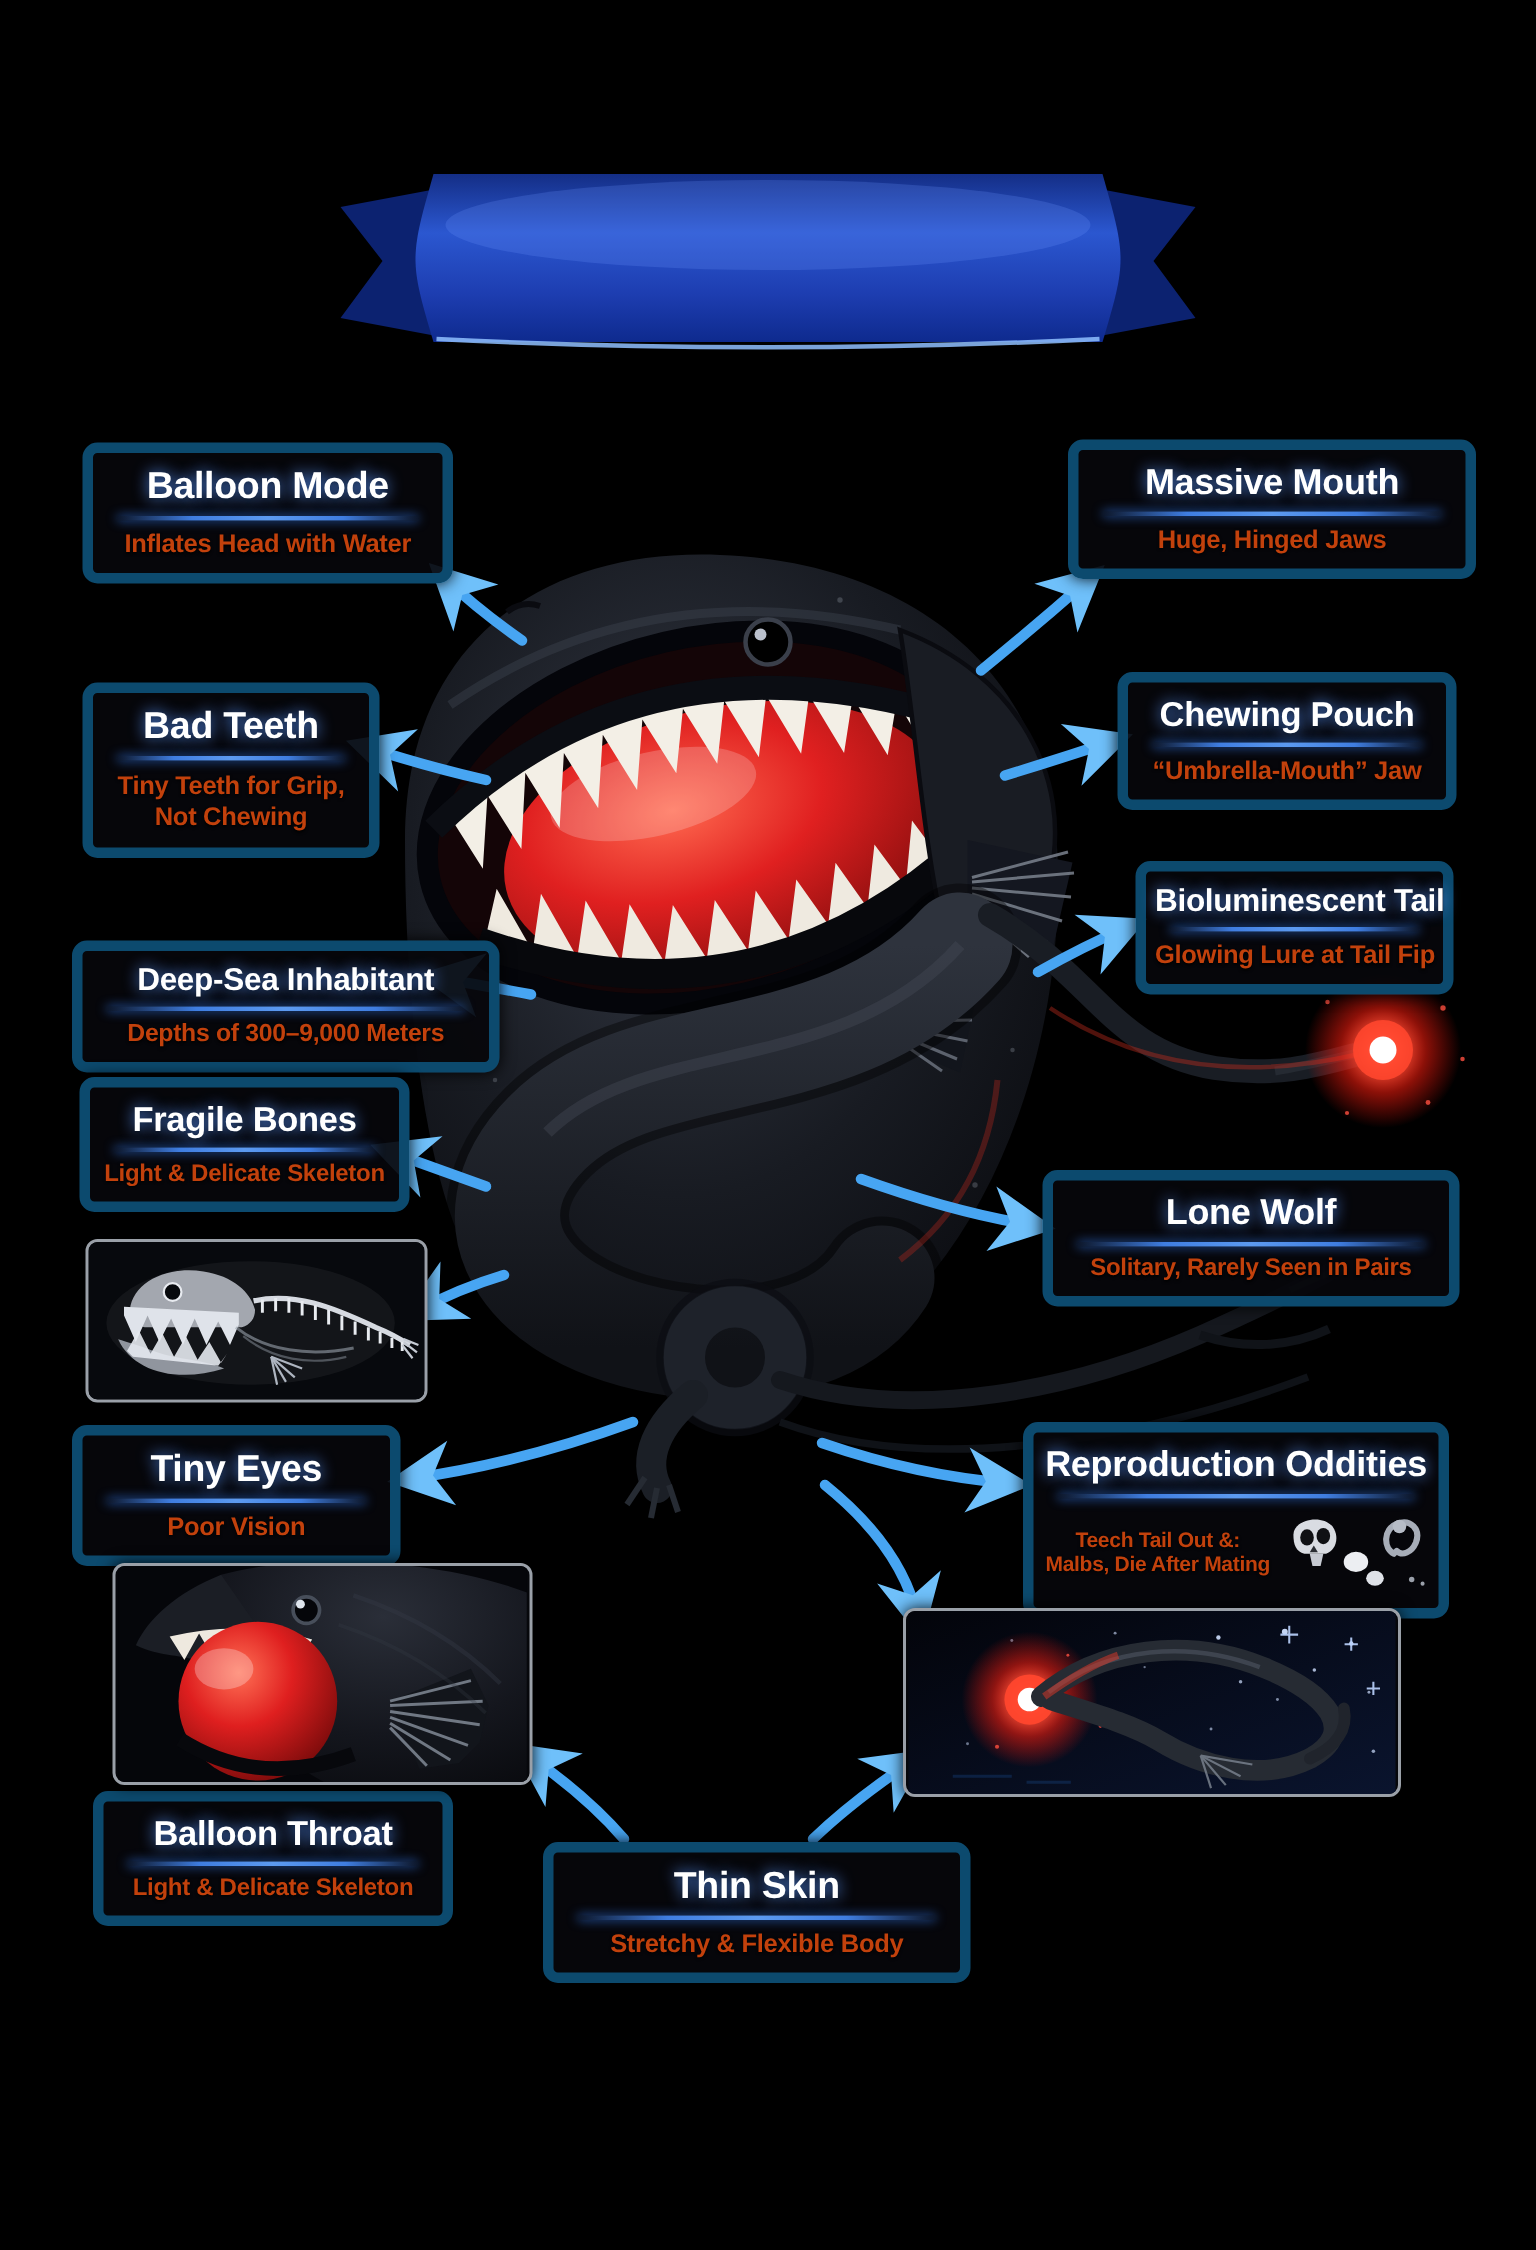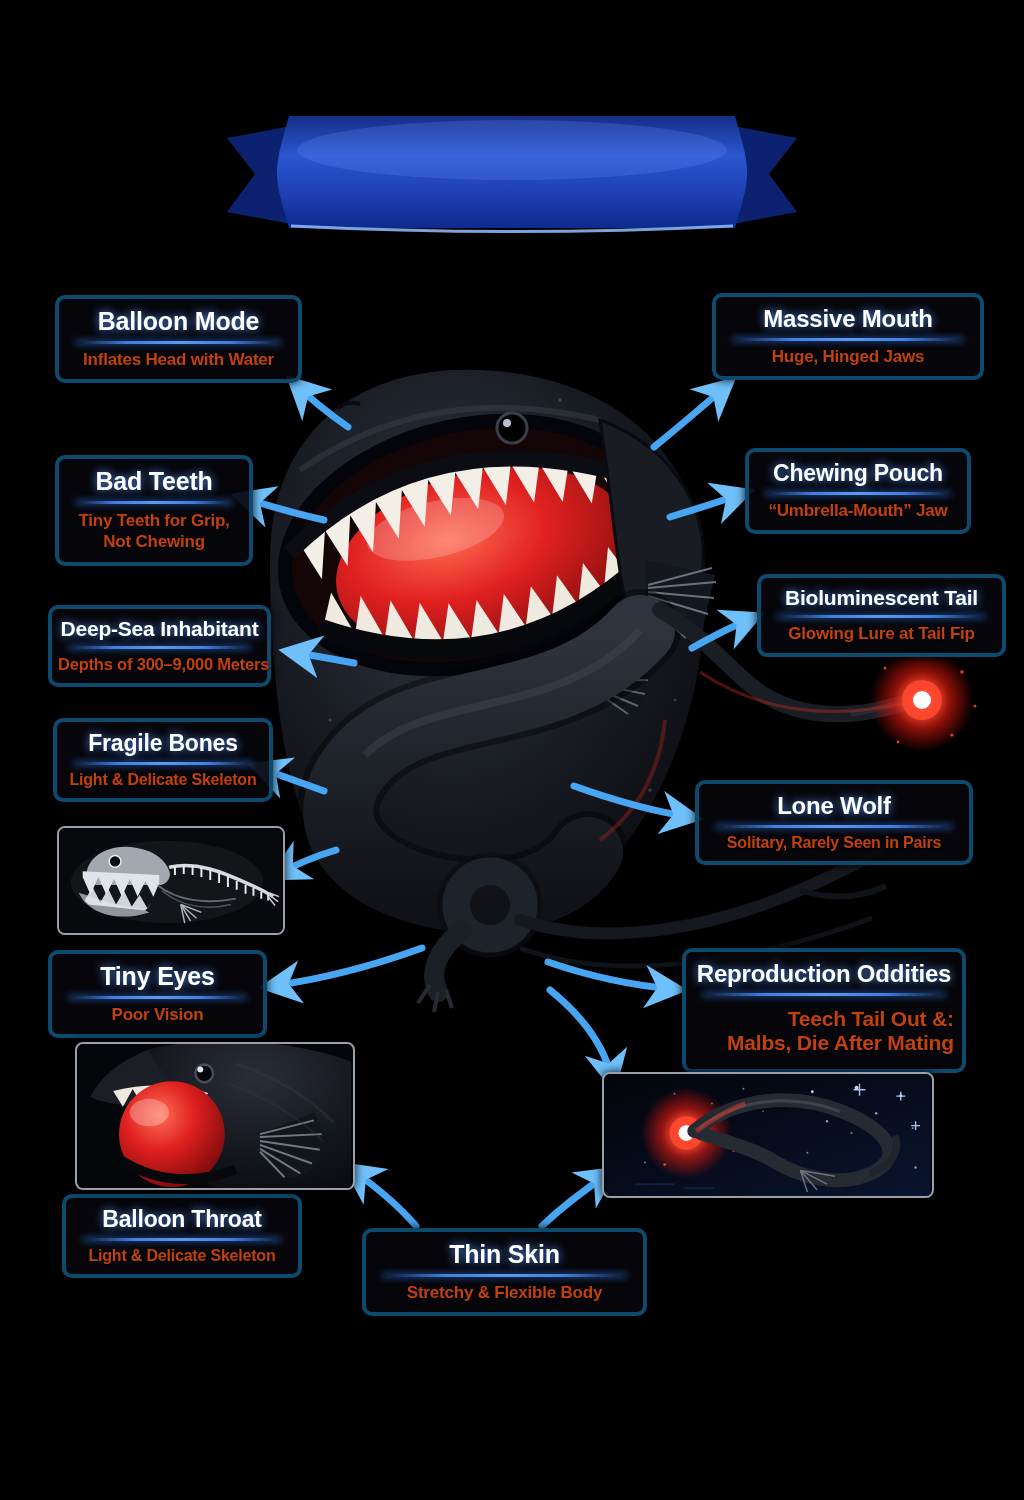--- a/index.html
+++ b/index.html
@@ -5,59 +5,59 @@
   html,body{margin:0;padding:0;background:#000;}
   #stage{position:relative;width:1024px;height:1500px;margin:0 auto;background:#000;overflow:hidden;
          font-family:"Liberation Sans",sans-serif;}
   svg{display:block}
   #banner-title{position:absolute;left:205px;top:92px;width:614px;height:140px;
     display:flex;align-items:center;justify-content:center;
     color:#fff;font-size:58px;font-weight:bold;letter-spacing:1px;
     text-shadow:0 0 22px #6fa0ff,0 0 6px #cfe0ff,0 2px 3px rgba(0,0,0,.8);}
   
   .box{position:absolute;box-sizing:border-box;background:rgba(6,7,11,.92);
-    border:4px solid #0c4a6e;border-radius:10px;padding:8px 6px 9px 6px;text-align:center;
+    border:7px solid #0c4a6e;border-radius:10px;padding:8px 6px 9px 6px;text-align:center;
     box-shadow:0 0 10px rgba(0,0,0,.9);z-index:5;}
   .c-title{color:#fff;font-weight:bold;font-size:23px;white-space:nowrap;letter-spacing:-.2px;
     text-shadow:0 0 10px rgba(90,150,255,.95),0 1px 2px #000;}
   .c-div{height:3px;margin:5px 10px 6px 10px;border-radius:2px;
     background:linear-gradient(90deg,rgba(47,111,216,.15),#3f7de0 25%,#5c9af0 50%,#3f7de0 75%,rgba(47,111,216,.15));
     box-shadow:0 0 7px #2f6fd8;}
   .c-sub{color:#c2410c;font-weight:bold;font-size:17px;white-space:nowrap;letter-spacing:-.2px;
     text-shadow:0 1px 2px #000;}
   .c-sub.wrap{white-space:normal;line-height:1.25;}
   #b-balloon-mode{left:55px;top:295px;width:247px}
   #b-balloon-mode .c-title{font-size:25px}
   #b-bad-teeth{left:55px;top:455px;width:198px}
   #b-bad-teeth .c-title{font-size:25px}
-  #b-deep-sea{left:48px;top:605px;width:223px}
+  #b-deep-sea{left:48px;top:627px;width:285px}
   #b-deep-sea .c-title{font-size:21px}
   #b-deep-sea .c-sub{font-size:16.5px}
   #b-fragile{left:53px;top:718px;width:220px}
   #b-fragile .c-sub{font-size:16px}
   #b-tiny-eyes{left:48px;top:950px;width:219px}
   #b-tiny-eyes .c-title{font-size:25px}
   #b-balloon-throat{left:62px;top:1194px;width:240px}
   #b-balloon-throat .c-sub{font-size:16px}
   #b-thin-skin{left:362px;top:1228px;width:285px}
   #b-thin-skin .c-title{font-size:25px}
   #b-massive{left:712px;top:293px;width:272px}
   #b-massive .c-title{font-size:24px}
   #b-pelican{left:745px;top:448px;width:226px}
-  #b-biolum{left:757px;top:574px;width:249px}
+  #b-biolum{left:757px;top:574px;width:212px}
   #b-biolum .c-title{font-size:21px}
   #b-biolum .c-sub{font-size:17px}
   #b-lone-wolf{left:695px;top:780px;width:278px}
   #b-lone-wolf .c-title{font-size:24px}
   #b-lone-wolf .c-sub{font-size:16px}
   #b-repro{left:682px;top:948px;width:284px}
   #b-repro .c-title{font-size:24px}
   .repro-row{display:flex;align-items:center;gap:6px;padding:0 2px;}
   .repro-lines{text-align:left;flex:1;}
-  .repro-lines .c-sub{font-size:21px;text-align:right;margin-left:33px;}
+  .repro-lines .c-sub{font-size:14px;text-align:center;}
   
   .frame{position:absolute;box-sizing:border-box;border:2px solid #9aa0a8;border-radius:8px;
     overflow:hidden;background:#06070b;box-shadow:0 0 10px rgba(0,0,0,.9);z-index:5;}
   #img-skeleton{left:57px;top:826px;width:228px;height:109px}
   #img-head{left:75px;top:1042px;width:280px;height:148px}
   #img-tail{left:602px;top:1072px;width:332px;height:126px}
   
   #art-layer{position:absolute;left:0;top:0;z-index:1;}
   #arrow-layer{position:absolute;left:0;top:0;z-index:4;pointer-events:none;}
   .ar{fill:none;stroke:#47a5f2;stroke-width:7;stroke-linecap:round;}

